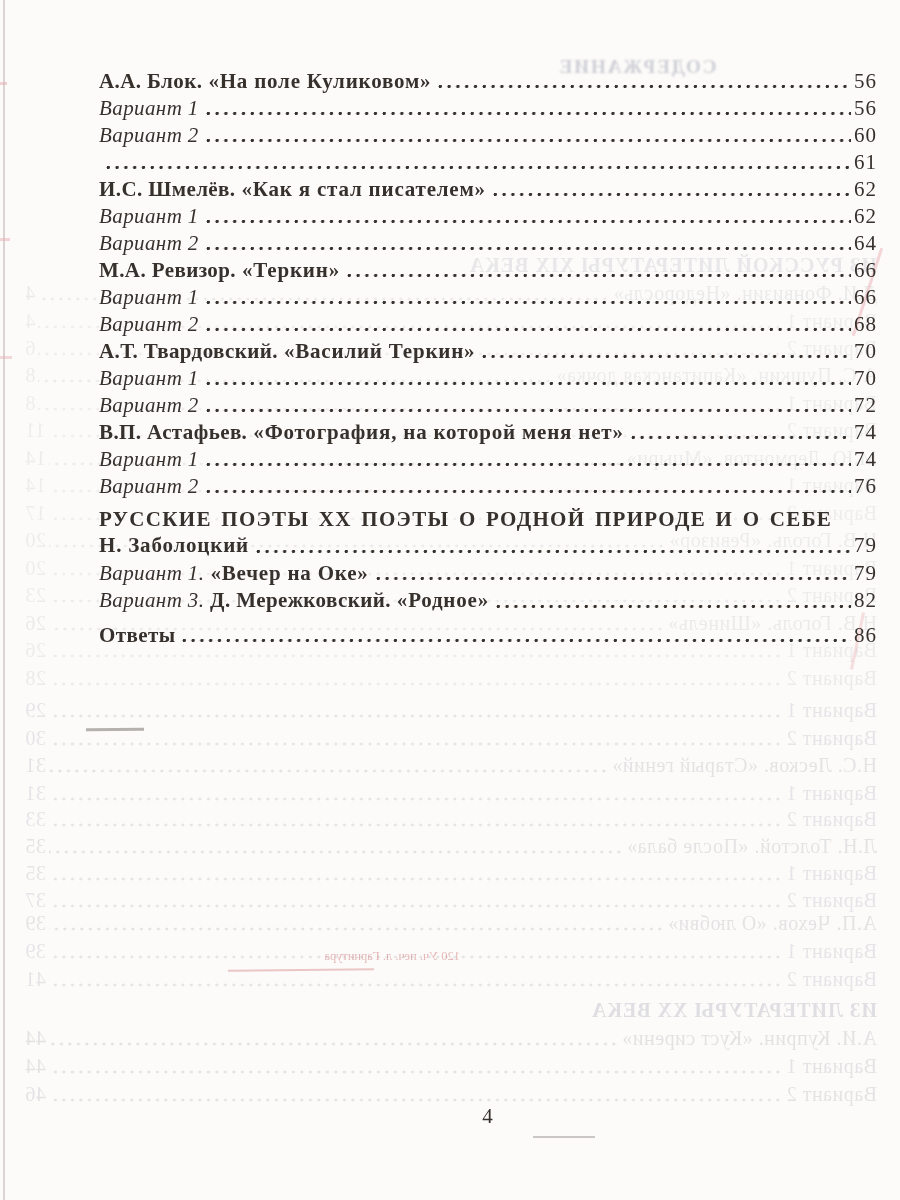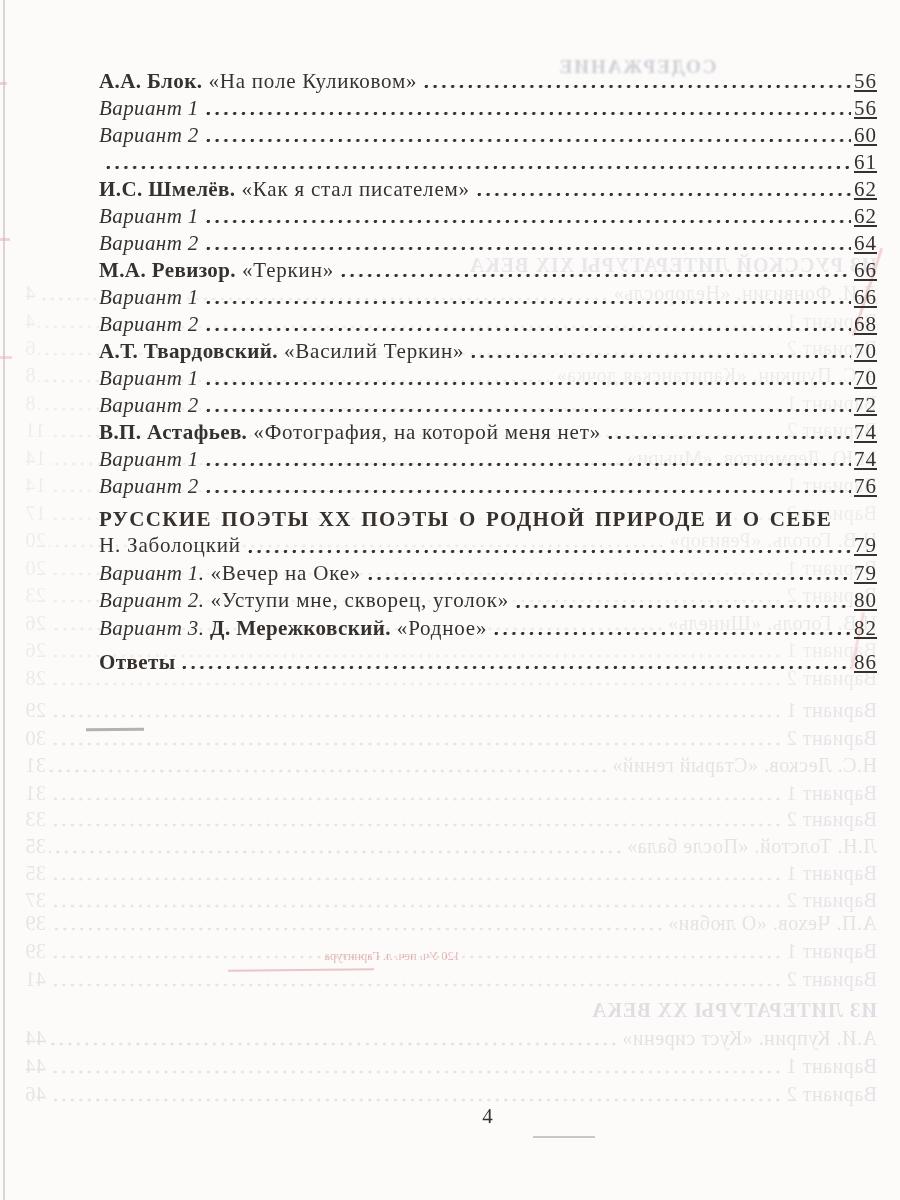--- a/index.html
+++ b/index.html
@@ -14,29 +14,29 @@
   
   .toc{position:absolute;left:99px;top:68px;width:778px;}
   .toc-row{
     display:flex;align-items:baseline;height:27px;line-height:27px;
     font-size:21px;letter-spacing:0.4px;white-space:nowrap;
   }
   .toc-row.poem{height:27.5px;line-height:27.5px;}
   .toc-row.answers{margin-top:7px;}
   .seg-b{font-weight:bold;margin-top:40px;}
   .seg-i{font-style:italic;}
-  .seg-r{font-weight:normal;letter-spacing:0.8px;}
+  .seg-r{font-weight:bold;letter-spacing:0.8px;}
   .lbl{white-space:nowrap;}
   .dots{
     flex:1 1 auto;min-width:14px;align-self:flex-end;height:7px;
     margin:0 3px 5px 7px;
     background-image:radial-gradient(circle at 2.2px 3.4px, currentColor 1.45px, rgba(0,0,0,0) 1.9px);
     background-size:8.8px 7px;background-repeat:repeat-x;
   }
-  .pg{letter-spacing:1px;text-decoration:underline;}
+  .pg{letter-spacing:1px;}
   .toc-section{
     margin-top:6px;height:26px;line-height:26px;
     font-size:21px;font-weight:bold;letter-spacing:1.3px;word-spacing:3px;
     white-space:nowrap;
   }
 
   
   .page-number{
     position:absolute;left:99px;width:778px;top:1104px;text-align:center;
     font-size:21px;letter-spacing:1px;
@@ -337,25 +337,20 @@
         <span class="lbl"><span class="seg-r">Н. Заболоцкий</span></span>
         <span class="dots"></span>
         <span class="pg">79</span>
       </div>
       <div class="toc-row poem">
         <span class="lbl"><span class="seg-i">Вариант 1.</span><span class="seg-r"> «Вечер на Оке»</span></span>
         <span class="dots"></span>
         <span class="pg">79</span>
       </div>
       <div class="toc-row poem">
-        <span class="lbl"><span class="seg-i">Вариант 2.</span><span class="seg-r"> «Уступи мне, скворец, уголок»</span></span>
-        <span class="dots"></span>
-        <span class="pg">80</span>
-      </div>
-      <div class="toc-row poem">
         <span class="lbl"><span class="seg-i">Вариант 3.</span><span class="seg-b"> Д. Мережковский.</span><span class="seg-r"> «Родное»</span></span>
         <span class="dots"></span>
         <span class="pg">82</span>
       </div>
       <div class="toc-row answers">
         <span class="lbl"><span class="seg-b">Ответы</span></span>
         <span class="dots"></span>
         <span class="pg">86</span>
       </div>
     </div>

